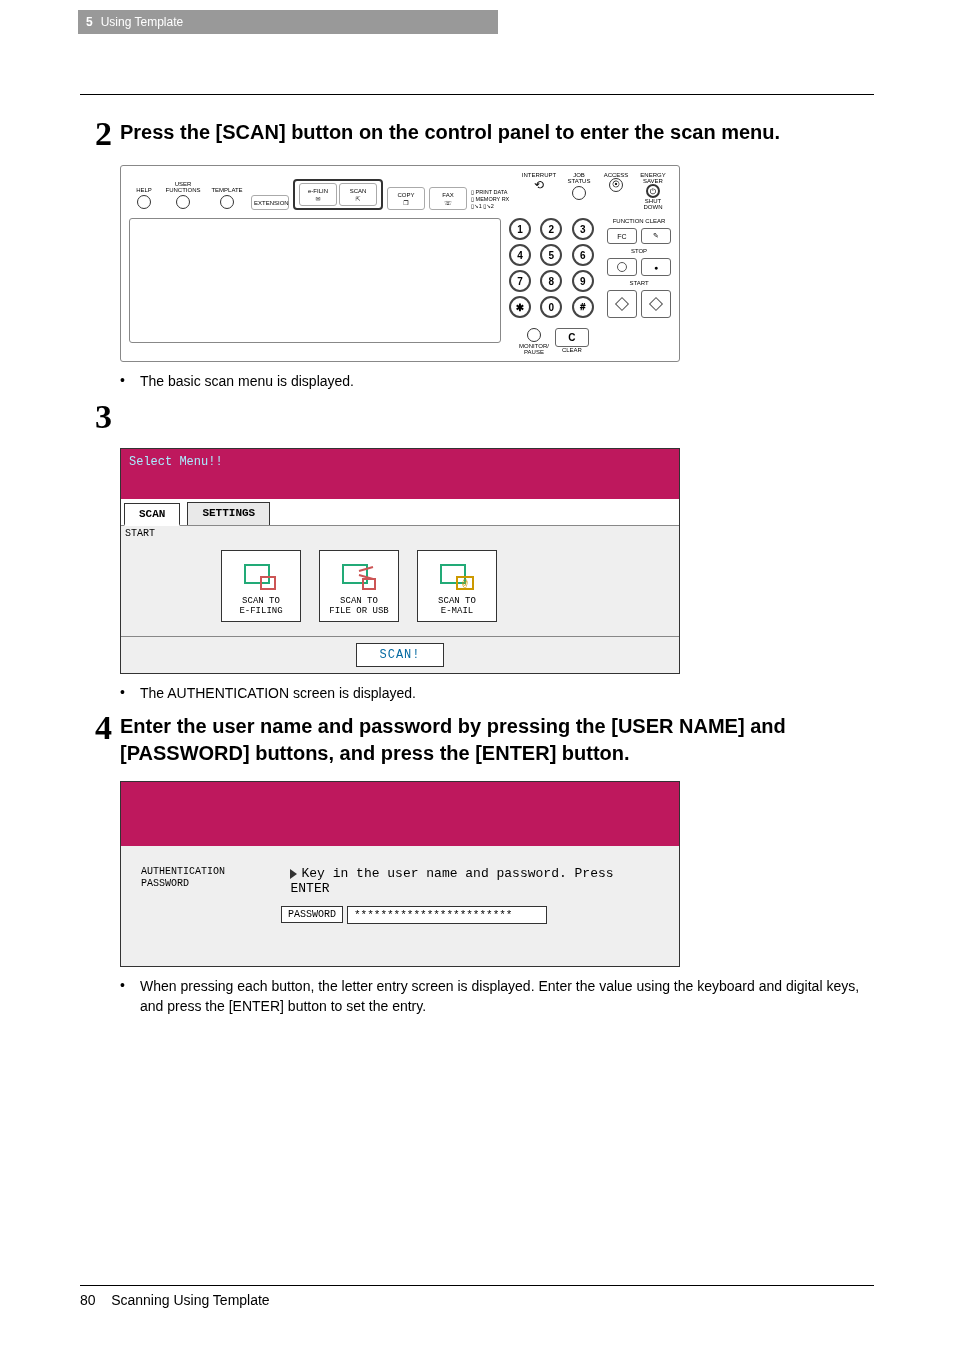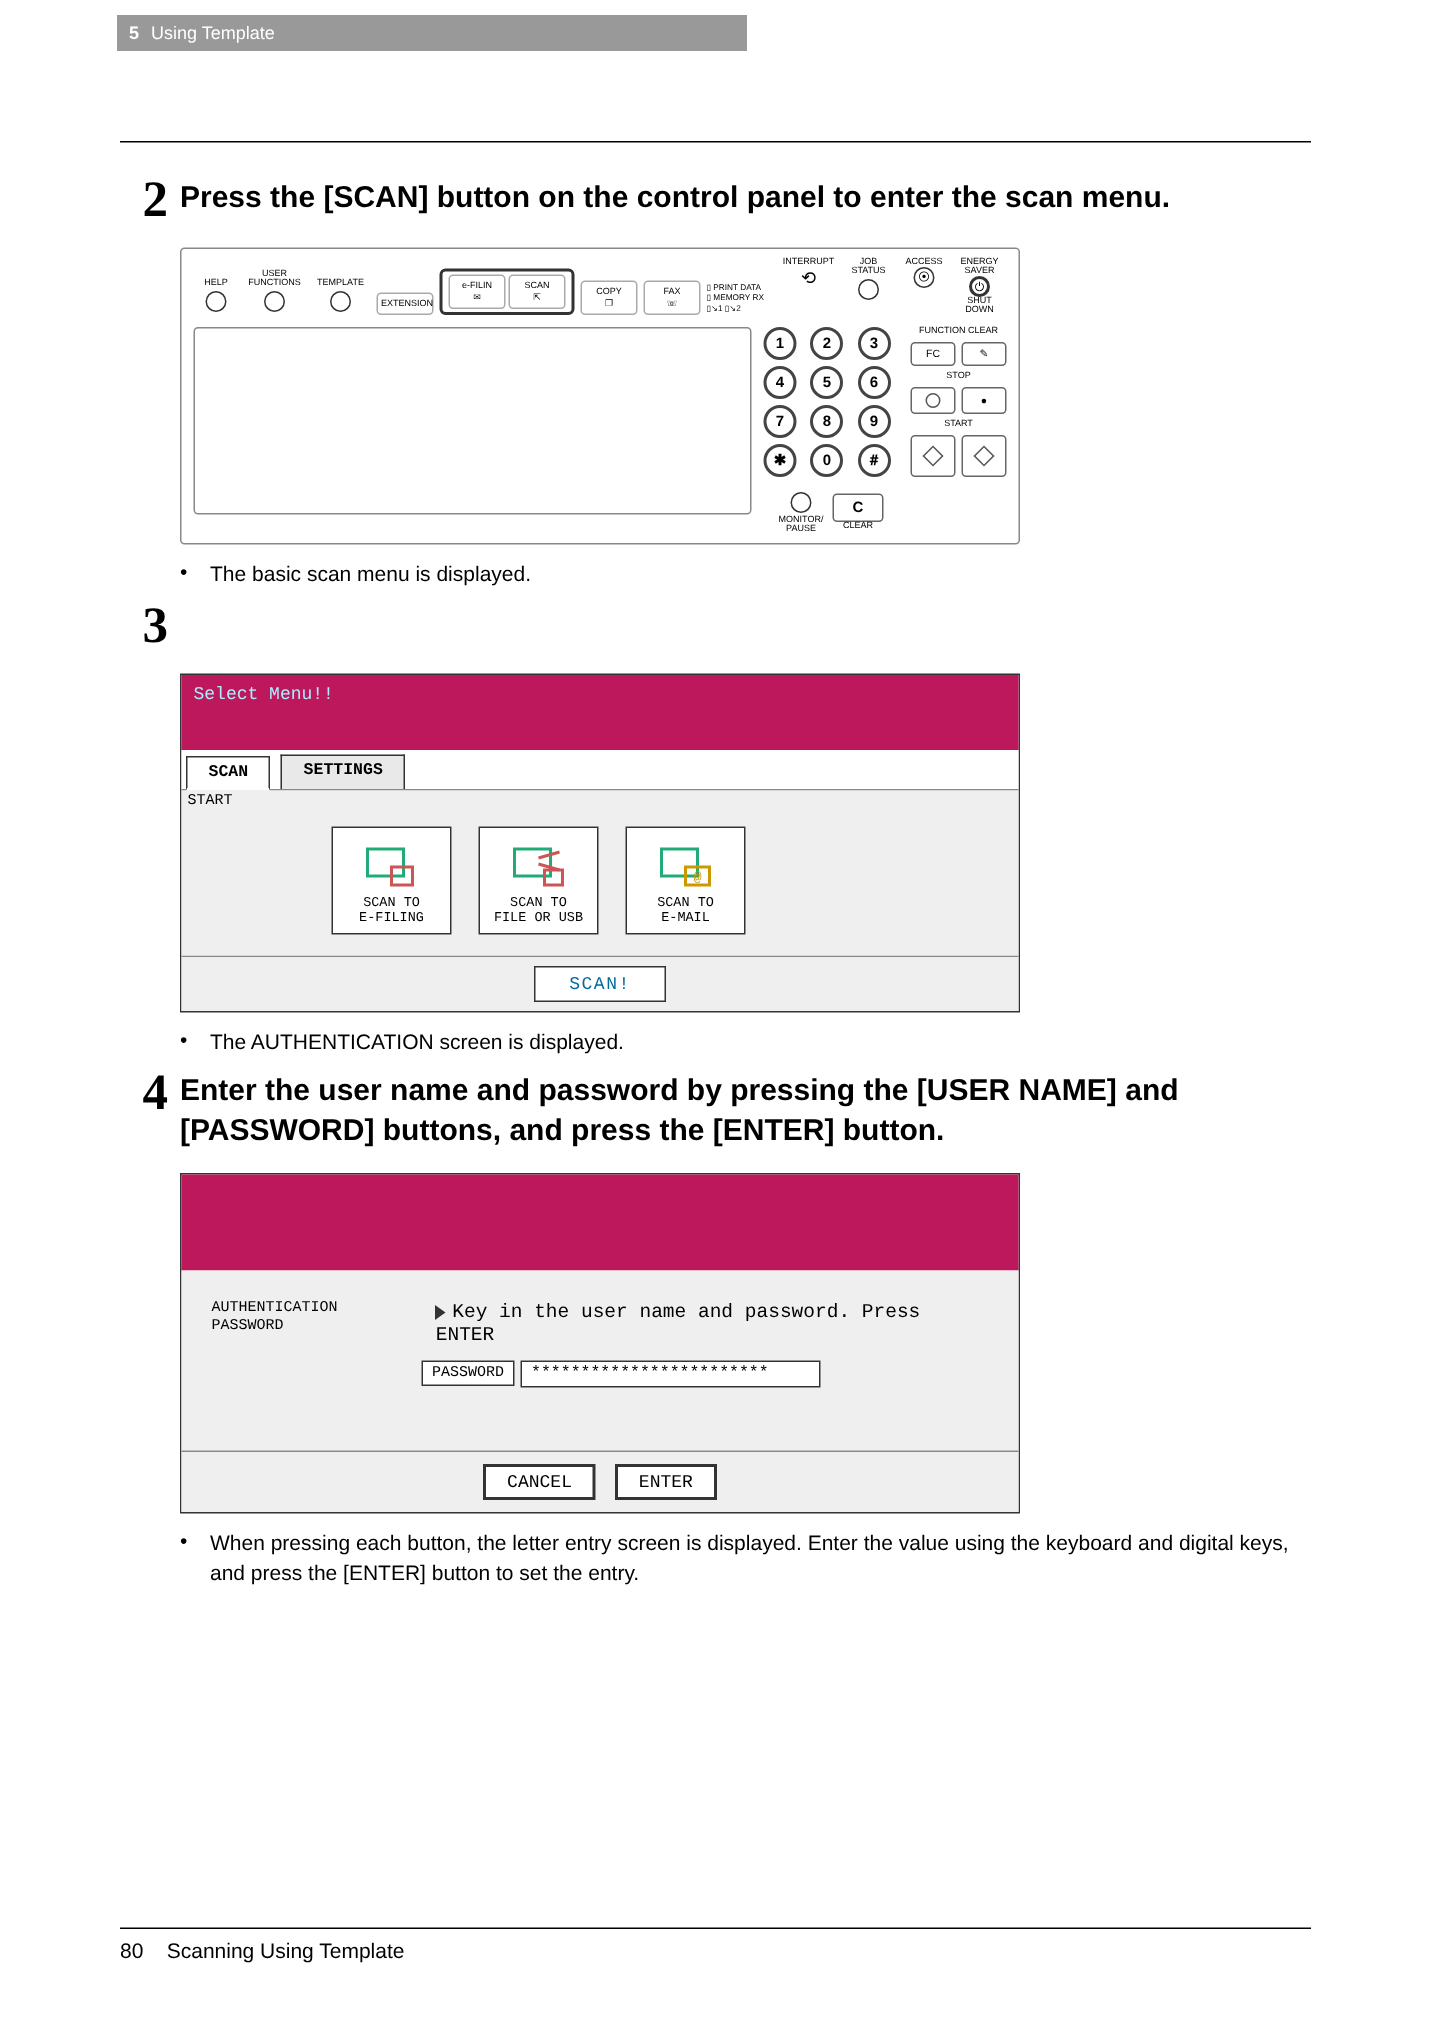--- a/index.html
+++ b/index.html
@@ -425,24 +425,20 @@
         </div>
         <div class="fig3-keyin">
           <span class="arrow-r"></span><span>Key in the user name and password. Press ENTER</span>
         </div>
       </div>
       <div class="fig3-row" style="margin-left:140px">
         <span class="inputbtn">PASSWORD</span>
         <span class="inputfield">************************</span>
       </div>
     </div>
-    <div class="fig3-footer">
-      <span class="obtn">CANCEL</span>
-      <span class="obtn" style="border-width:2px">ENTER</span>
-    </div>
   </div>
 
   <div class="bullet-row">
     <div class="bullet-dot">•</div>
     <div class="bullet-text">When pressing each button, the letter entry screen is displayed.  Enter the value using the keyboard and digital keys, and press the [ENTER] button to set the entry.</div>
   </div>
 
 </div>
 
 <div class="page-footer">

